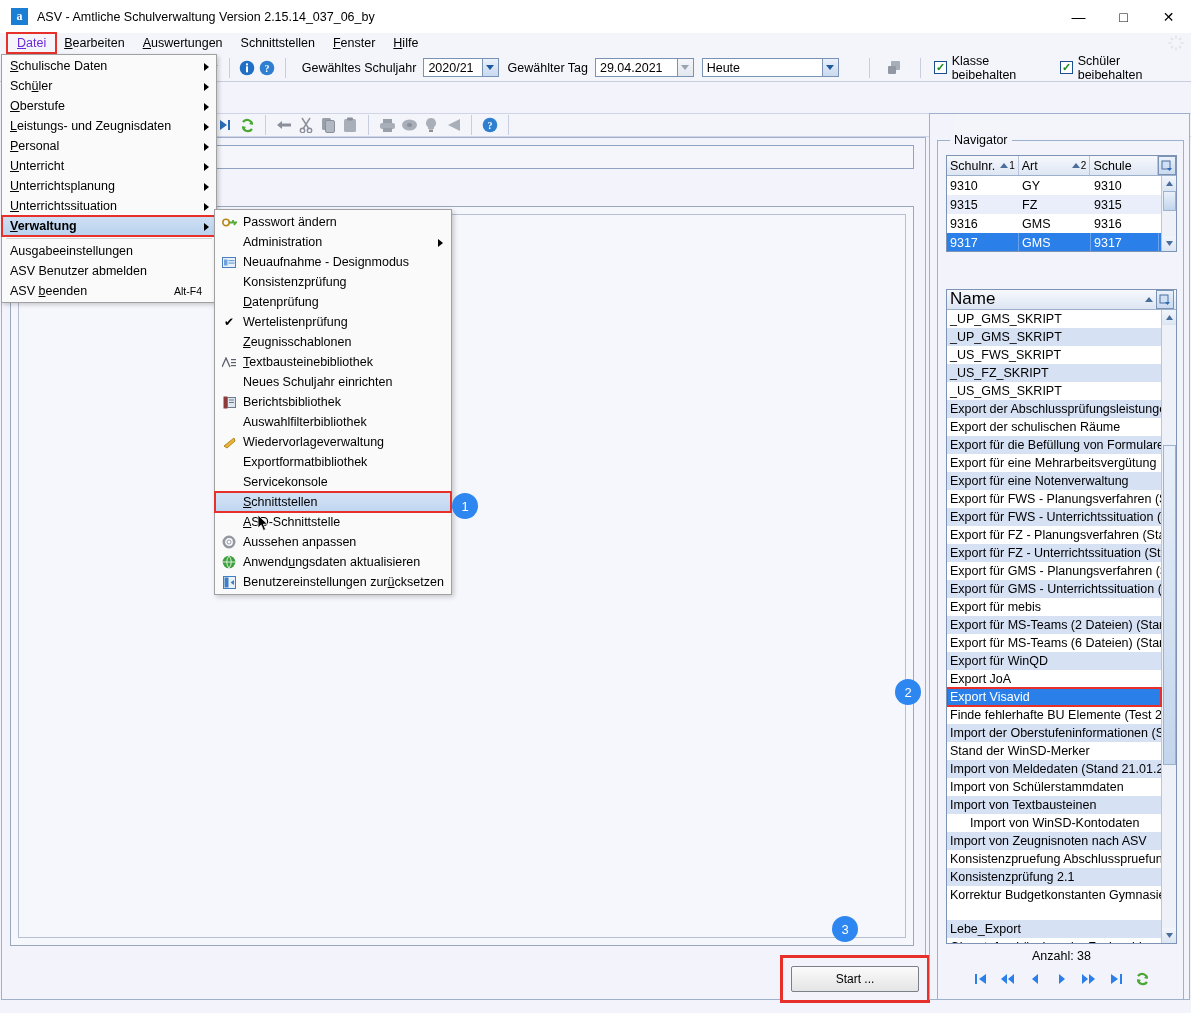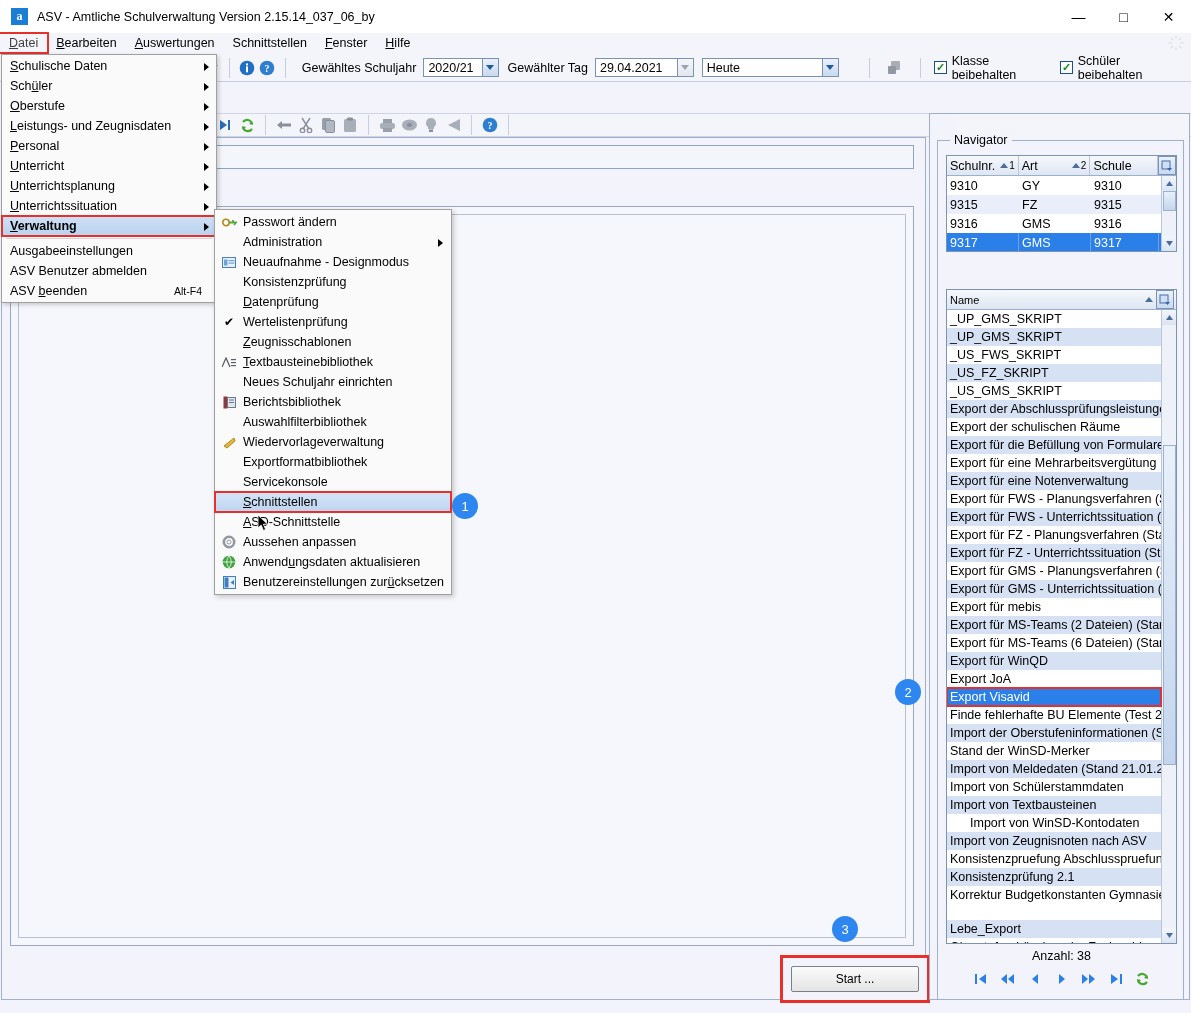--- a/index.html
+++ b/index.html
@@ -34,21 +34,22 @@
   .menubar{
     position:absolute; left:0; top:33px; width:1191px; height:20px;
     background:#f4f5fb; display:flex; align-items:center;
   }
   .menu-item{
     padding:2px 9px; font-size:12.5px; position:relative; white-space:nowrap;
   }
   .menu-item.active{
     background:#f4f5fb;
     outline:2px solid #e8302a;
-    color:#404040;
+    color:#6d28d9;
+    margin-left:8px;
   }
   .mnem{ text-decoration:underline; }
   .spinner-deco{
     position:absolute; right:6px; top:34px; width:18px;height:18px;
     opacity:.35;
   }
 
   
   .toolbar1{
     position:absolute; left:0; top:54px; width:1191px; height:28px;
@@ -209,23 +210,23 @@
     width:15px;height:15px;background:linear-gradient(#f2f6fc,#dbe5f2);
     display:flex;align-items:center;justify-content:center;
   }
   .sb-thumb{ width:13px;background:linear-gradient(#e9f0fa,#c3d5ec); border:1px solid #9bb2d1; }
 
   .list-wrap{
     position:absolute; left:8px; top:148px; width:231px; height:655px;
     border:1px solid #7d93b3; background:#fff; display:flex; flex-direction:column;
   }
   .list-head{
-    height:20px; display:flex; align-items:center;
+    height:20px; display:flex; align-items:flex-end;
     background:linear-gradient(#f6f8fc,#dde6f3); border-bottom:1px solid #9cb0cc;
-    font-size:11px; padding-left:3px; position:relative;
+    font-size:17px; padding-left:3px; position:relative;
   }
   .list-body{ position:relative; flex:1; overflow:hidden; }
   .li{
     height:18px; display:flex; align-items:center; padding-left:3px;
     font-size:12.5px; white-space:nowrap; overflow:hidden;
   }
   .li.alt{ background:#d6e1f4; }
   .li.sel{ background:#2a7fe8; color:#ffffff; }
   .li.sel.hl{ outline:2px solid #e8302a; outline-offset:-1px; position:relative; z-index:5; }
   .count-row{

